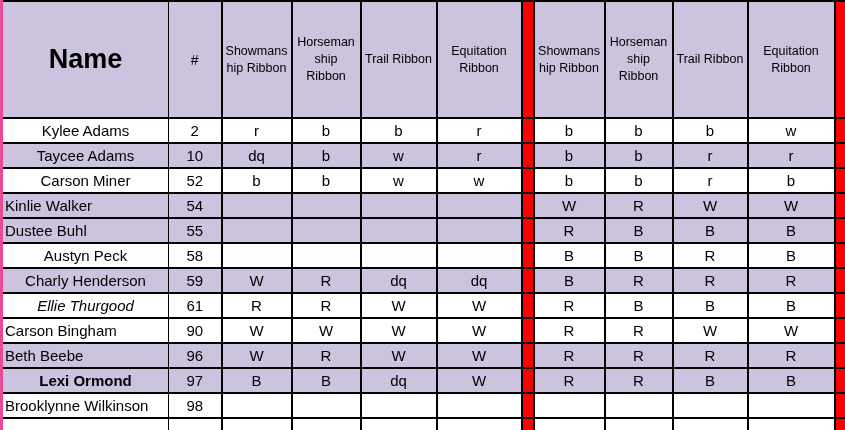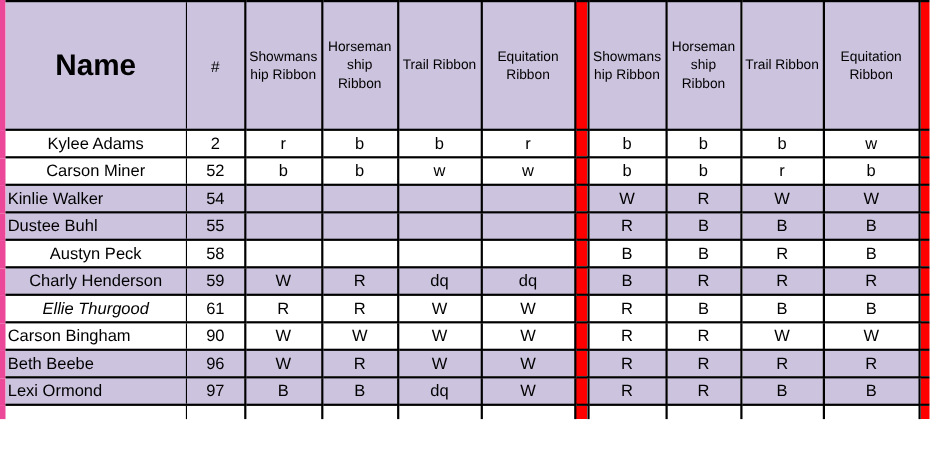--- a/index.html
+++ b/index.html
@@ -14,21 +14,21 @@
     table-layout: fixed;
     width: 845px;
   }
   th, td {
     border: 2px solid #000;
     overflow: hidden;
     padding: 0;
     vertical-align: middle;
   }
   
-  .h-name, .c-name { border-left: 5px solid #ec4899; border-right: 1px solid #000; }
+  .h-name, .c-name { border-left: 3px solid #ec4899; border-right: 1px solid #000; }
   .h-num,  .c-num  { border-left: 1px solid #000; }
 
   thead tr { height: 117px; }
   tbody tr { height: 25px; }
   tbody tr:last-child { height: 13px; }
   tbody tr:last-child td { border-bottom: none; }
 
   thead th { background: var(--lavender); font-weight: normal; }
   .h-name {
     font-size: 27px; font-weight: bold; text-align: center;
@@ -96,20 +96,34 @@
     <td class="left-rib">b</td>
     <td class="left-rib">b</td>
     <td class="left-rib">r</td>
     <td class="c-red"></td>
     <td class="right-rib">b</td>
     <td class="right-rib">b</td>
     <td class="right-rib">b</td>
     <td class="right-rib">w</td>
     <td class="c-red"></td>
   </tr>
+      <tr class="shade">
+    <td class="c-name" style="text-align: center;">Taycee Adams</td>
+    <td class="c-num">10</td>
+    <td class="left-rib">dq</td>
+    <td class="left-rib">b</td>
+    <td class="left-rib">w</td>
+    <td class="left-rib">r</td>
+    <td class="c-red"></td>
+    <td class="right-rib">b</td>
+    <td class="right-rib">b</td>
+    <td class="right-rib">r</td>
+    <td class="right-rib">r</td>
+    <td class="c-red"></td>
+  </tr>
       <tr>
     <td class="c-name" style="text-align: center;">Carson Miner</td>
     <td class="c-num">52</td>
     <td class="left-rib">b</td>
     <td class="left-rib">b</td>
     <td class="left-rib">w</td>
     <td class="left-rib">w</td>
     <td class="c-red"></td>
     <td class="right-rib">b</td>
     <td class="right-rib">b</td>
@@ -209,34 +223,48 @@
     <td class="left-rib">W</td>
     <td class="left-rib">W</td>
     <td class="c-red"></td>
     <td class="right-rib">R</td>
     <td class="right-rib">R</td>
     <td class="right-rib">R</td>
     <td class="right-rib">R</td>
     <td class="c-red"></td>
   </tr>
       <tr class="shade">
-    <td class="c-name" style="text-align: left;">Lexi Ormond</td>
+    <td class="c-name" style="text-align: center; font-weight: bold;">Lexi Ormond</td>
     <td class="c-num">97</td>
     <td class="left-rib">B</td>
     <td class="left-rib">B</td>
     <td class="left-rib">dq</td>
     <td class="left-rib">W</td>
     <td class="c-red"></td>
     <td class="right-rib">R</td>
     <td class="right-rib">R</td>
     <td class="right-rib">B</td>
     <td class="right-rib">B</td>
     <td class="c-red"></td>
   </tr>
       <tr>
+    <td class="c-name" style="text-align: left;">Brooklynne Wilkinson</td>
+    <td class="c-num">98</td>
+    <td class="left-rib"></td>
+    <td class="left-rib"></td>
+    <td class="left-rib"></td>
+    <td class="left-rib"></td>
+    <td class="c-red"></td>
+    <td class="right-rib"></td>
+    <td class="right-rib"></td>
+    <td class="right-rib"></td>
+    <td class="right-rib"></td>
+    <td class="c-red"></td>
+  </tr>
+      <tr>
     <td class="c-name" style="text-align: left;"></td>
     <td class="c-num"></td>
     <td class="left-rib"></td>
     <td class="left-rib"></td>
     <td class="left-rib"></td>
     <td class="left-rib"></td>
     <td class="c-red"></td>
     <td class="right-rib"></td>
     <td class="right-rib"></td>
     <td class="right-rib"></td>

